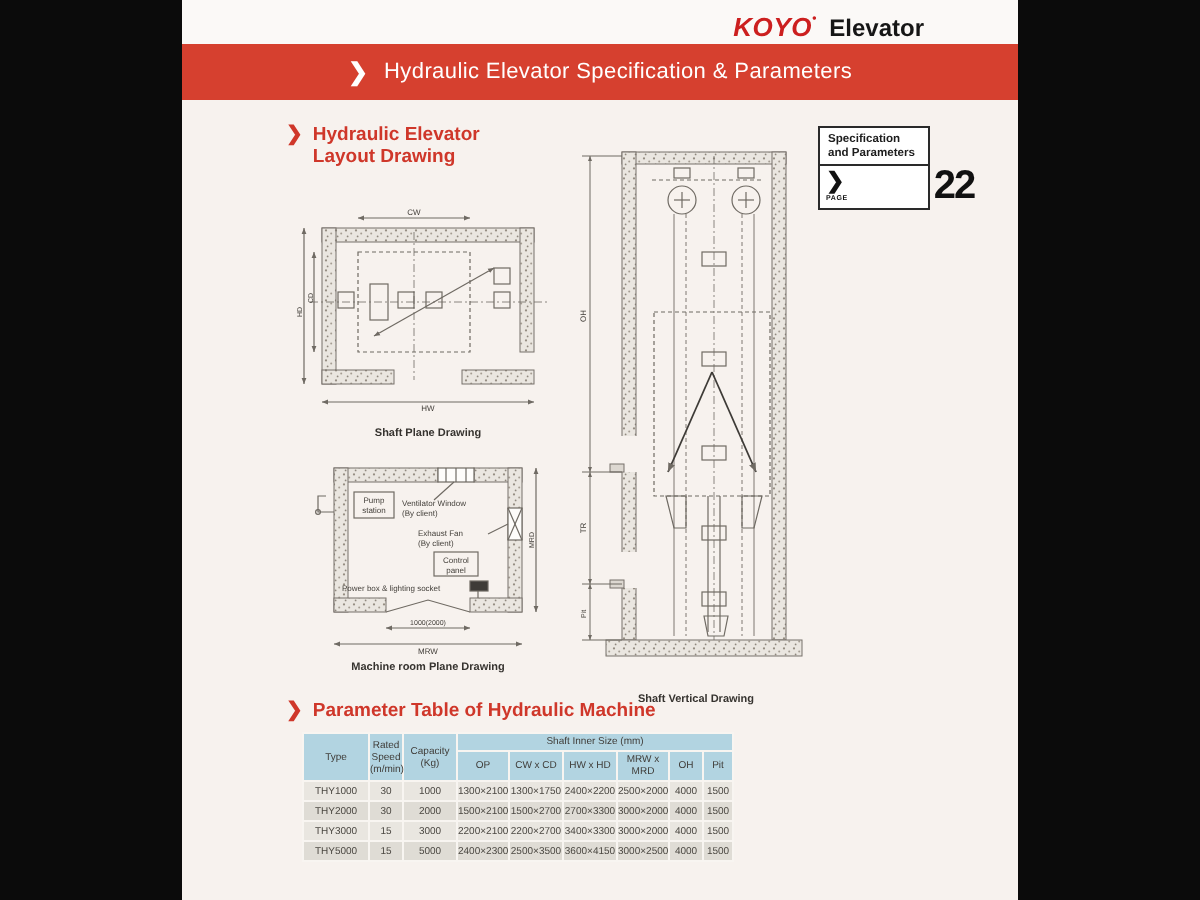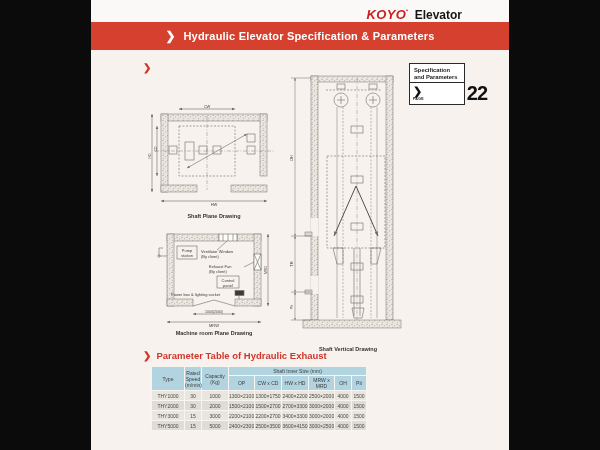--- a/index.html
+++ b/index.html
@@ -6,21 +6,21 @@
   body{width:600px;height:450px;background:#0b0b0b;font-family:"Liberation Sans",sans-serif;overflow:hidden;}
   .stage{position:relative;width:600px;height:450px;background:#0b0b0b;}
   .page{position:absolute;left:91px;top:0;width:418px;height:450px;background:#f7f2ee;}
   .top-strip{position:absolute;left:0;top:0;width:418px;height:22px;background:#fbf9f7;}
   .logo{position:absolute;right:47px;top:5px;white-space:nowrap;}
   .logo-brand{color:#cc1f1f;font-weight:bold;font-style:italic;font-size:13px;letter-spacing:.3px;}
   .logo-dot{color:#cc1f1f;font-size:6px;vertical-align:7px;font-weight:bold;}
   .logo-suffix{color:#161616;font-weight:bold;font-size:12px;margin-left:2px;text-align:right;}
   .banner{position:absolute;left:0;top:22px;width:418px;height:28px;background:#d6402f;display:flex;align-items:center;justify-content:center;gap:8px;}
   .banner-chevron{color:#fff;font-weight:bold;font-size:12px;}
-  .banner-title{color:#fff;font-weight:bold;font-size:11px;letter-spacing:.2px;}
+  .banner-title{color:#fff;font-weight:normal;font-size:11px;letter-spacing:.2px;}
   .red-head{position:absolute;display:flex;gap:5px;align-items:flex-start;}
   .red-chevron{color:#cf372a;font-weight:bold;font-size:10px;line-height:11px;}
   .red-head-text{color:#cf372a;font-weight:bold;font-size:9.5px;line-height:11px;}
   .layout-heading{left:52px;top:62px;}
   .param-heading{left:52px;top:350px;}
   .page-tab{position:absolute;left:318px;top:63px;width:54px;background:#fff;border:1.2px solid #2a2a2a;}
   .page-tab-top{border-bottom:1.2px solid #2a2a2a;padding:3px 3px 2px 4px;}
   .page-tab-top div{font-size:5.8px;font-weight:bold;color:#1d1d1d;line-height:6.6px;}
   .page-tab-bottom{display:flex;align-items:center;padding:1px 2px 2px 3px;}
   .tab-chevron-wrap{display:flex;flex-direction:column;align-items:flex-start;margin-right:1px;}
@@ -53,20 +53,24 @@
       </div>
     </div>
 
     <div class="banner">
       <span class="banner-chevron">❯</span>
       <span class="banner-title">Hydraulic Elevator Specification &amp; Parameters</span>
     </div>
 
     <div class="red-head layout-heading">
       <span class="red-chevron">❯</span>
+      <span class="red-head-text">
+        <span>Hydraulic Elevator</span><br>
+        <span>Layout Drawing</span>
+      </span>
     </div>
 
     <div class="page-tab">
       <div class="page-tab-top">
         <div>Specification</div>
         <div>and Parameters</div>
       </div>
       <div class="page-tab-bottom">
         <span class="tab-chevron-wrap">
           <span class="tab-chevron">❯</span>
@@ -241,21 +245,21 @@
         </g>
       </g>
       <text class="d-dim" x="12" y="90" text-anchor="middle" transform="rotate(-90 12 90)">OH</text>
       <text class="d-dim" x="12" y="196" text-anchor="middle" transform="rotate(-90 12 196)">TR</text>
       <text class="d-dim-sm" x="12" y="239" text-anchor="middle" transform="rotate(-90 12 239)">Pit</text>
       <text class="d-cap" x="67" y="283" text-anchor="middle">Shaft Vertical Drawing</text>
     </svg>
 
     <div class="red-head param-heading">
       <span class="red-chevron">❯</span>
-      <span class="red-head-text">Parameter Table of Hydraulic Exhaust</span>
+      <span class="red-head-text">Parameter Table of Hydraulic Machine</span>
     </div>
 
     <table class="param-table">
       <colgroup>
         <col style="width:33px">
           <col style="width:17px">
           <col style="width:27px">
         <col style="width:26px">
           <col style="width:27px">
           <col style="width:27px">

